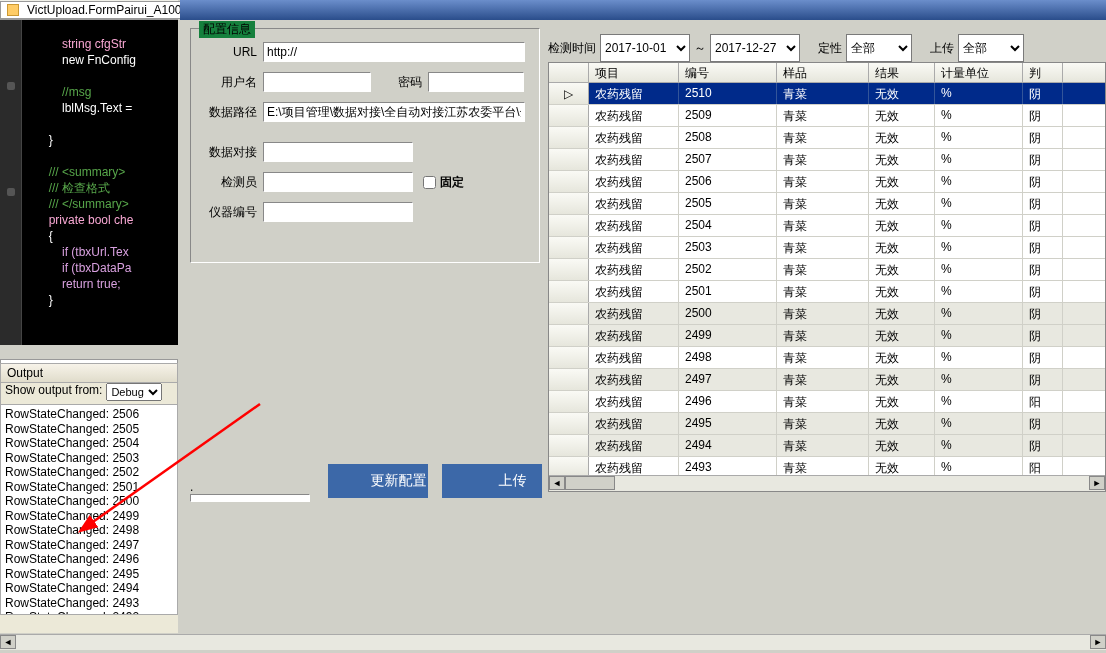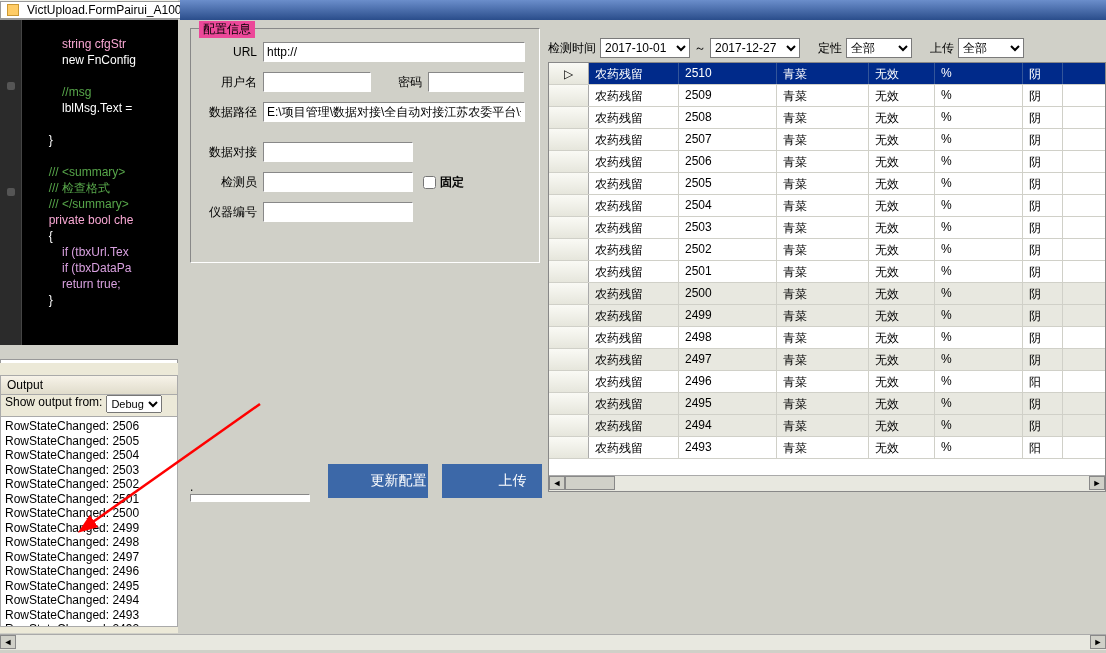--- a/index.html
+++ b/index.html
@@ -11,47 +11,47 @@
 .code-line { padding-left: 22px; line-height: 16px; height: 16px; position: relative; }
 .gutter { position: absolute; left: 0; top: 20px; width: 22px; height: 325px; background: #2b2b2b; border-right: 1px solid #444; z-index: 2; }
 .gutter-mark { width: 8px; height: 8px; background: #555; margin: 4px auto; border-radius: 2px; }
 .c-blue { color: #f9a8d4; }
 .c-green { color: #57a64a; }
 .c-white { color: #fff; }
 .c-purple { color: #d8a0df; }
 .code-status { position: absolute; left: 0; top: 359px; width: 178px; height: 18px; background: #fff; border: 1px solid #999; font-size: 11px; padding: 2px 4px; display: flex; align-items: center; gap: 6px; }
 .dd { display: inline-block; width: 10px; height: 12px; font-size: 10px; }
 .output-panel { position: absolute; left: 0; top: 363px; width: 178px; height: 270px; background: #ece9d8; }
-.output-title { height: 20px; background: linear-gradient(#f7f3e9,#e0dccb); border: 1px solid #aaa; padding: 2px 6px; font-size: 12px; margin-top: 12px; }
+.output-title { height: 20px; background: linear-gradient(#f7f3e9,#e0dccb); border: 1px solid #aaa; padding: 2px 6px; font-size: 12px; }
 .output-toolbar { height: 22px; border: 1px solid #aaa; border-top: none; background: #ece9d8; display: flex; align-items: flex-start; padding: 0 4px; gap: 4px; font-size: 11px; }
 .output-toolbar select { font-size: 11px; height: 18px; width: 56px; }
 .output-body { background: #fff; border: 1px solid #aaa; border-top: none; height: 210px; overflow: hidden; font-family: Consolas, monospace; font-size: 12px; padding: 2px 4px; }
 .output-body div { line-height: 14.5px; }
 .dialog-titlebar { height: 20px; background: linear-gradient(#6b8ecb,#2a4d8b); }
 .config-group { position: absolute; left: 190px; top: 28px; width: 350px; height: 235px; border: 1px solid #fff; border-top-color: #888; border-left-color: #888; padding: 12px 8px 8px; background: #d0d0c8; }
-.config-group legend, .config-title { position: absolute; top: -8px; left: 8px; background: #ec4899; padding: 0 4px; font-size: 12px; }
+.config-group legend, .config-title { position: absolute; top: -8px; left: 8px; background: #15803d; padding: 0 4px; font-size: 12px; }
 .form-row { display: flex; align-items: center; margin-bottom: 8px; height: 22px; }
 .form-row label { width: 58px; text-align: right; margin-right: 6px; font-size: 12px; }
 .form-row input[type=text] { height: 20px; border: 1px solid #888; border-right-color: #fff; border-bottom-color: #fff; background: #fff; font-size: 12px; padding: 0 3px; }
 .url-in { width: 262px; }
 .user-in { width: 108px; }
 .pwd-lbl { width: 28px !important; margin-left: 23px; }
 .pwd-in { width: 96px; }
 .path-in { width: 262px; }
 .unit-in { width: 150px; }
 .op-in { width: 150px; }
 .chk { margin-left: 10px; accent-color: #fff; }
 .inst-in { width: 150px; }
 .btn-primary { position: absolute; width: 100px; height: 34px; background: #3c68a8; color: #fff; border: none; font-size: 14px; cursor: pointer; padding-left: 41px; }
 .btn-update { left: 328px; top: 464px; }
 .btn-upload { left: 442px; top: 464px; }
 .status-lbl { position: absolute; left: 190px; top: 480px; font-size: 12px; }
 .progress { position: absolute; left: 190px; top: 494px; width: 120px; height: 8px; border: 1px solid #888; border-right-color: #fff; border-bottom-color: #fff; background: #fff; }
 .filter-bar { position: absolute; left: 548px; top: 36px; width: 556px; height: 24px; display: flex; align-items: center; gap: 4px; font-size: 12px; }
-.filter-bar select { height: 20px; border: 1px solid #7a7a7a; font-size: 12px; background: #fff; }
+.filter-bar select { height: 28px; border: 1px solid #7a7a7a; font-size: 12px; background: #fff; }
 .dsel { width: 90px; }
 .qsel { width: 66px; }
 .usel { width: 66px; }
 .grid { position: absolute; left: 548px; top: 62px; width: 558px; height: 430px; background: #fff; border: 1px solid #888; overflow: hidden; }
 .grid-head { display: flex; height: 20px; background: linear-gradient(#fafaf5,#e6e6dc); border-bottom: 1px solid #aaa; position: sticky; top: 0; }
 .gh { border-right: 1px solid #aaa; padding: 2px 6px; font-size: 12px; overflow: hidden; white-space: nowrap; }
 .col-mark { width: 40px; }
 .col-proj { width: 90px; }
 .col-num { width: 98px; }
 .col-samp { width: 92px; }
@@ -165,20 +165,29 @@
   <select class="dsel"><option>2017-10-01</option></select>
   <span>～</span>
   <select class="dsel"><option>2017-12-27</option></select>
   <span style="margin-left:14px">定性</span>
   <select class="qsel"><option>全部</option></select>
   <span style="margin-left:14px">上传</span>
   <select class="usel"><option>全部</option></select>
 </div>
 
 <div class="grid">
+  <div class="grid-head">
+    <div class="gh col-mark"></div>
+    <div class="gh col-proj">项目</div>
+    <div class="gh col-num">编号</div>
+    <div class="gh col-samp">样品</div>
+    <div class="gh col-res">结果</div>
+    <div class="gh col-unit">计量单位</div>
+    <div class="gh col-last">判</div>
+  </div>
   <div class="grid-body" id="grid-body">
       <div class="gr sel">
         <div class="rowhead">▷</div>
         <div class="gc col-proj">农药残留</div>
         <div class="gc col-num">2510</div>
         <div class="gc col-samp">青菜</div>
         <div class="gc col-res">无效</div>
         <div class="gc col-unit">%</div>
         <div class="gc col-last">阴</div>
       </div>

